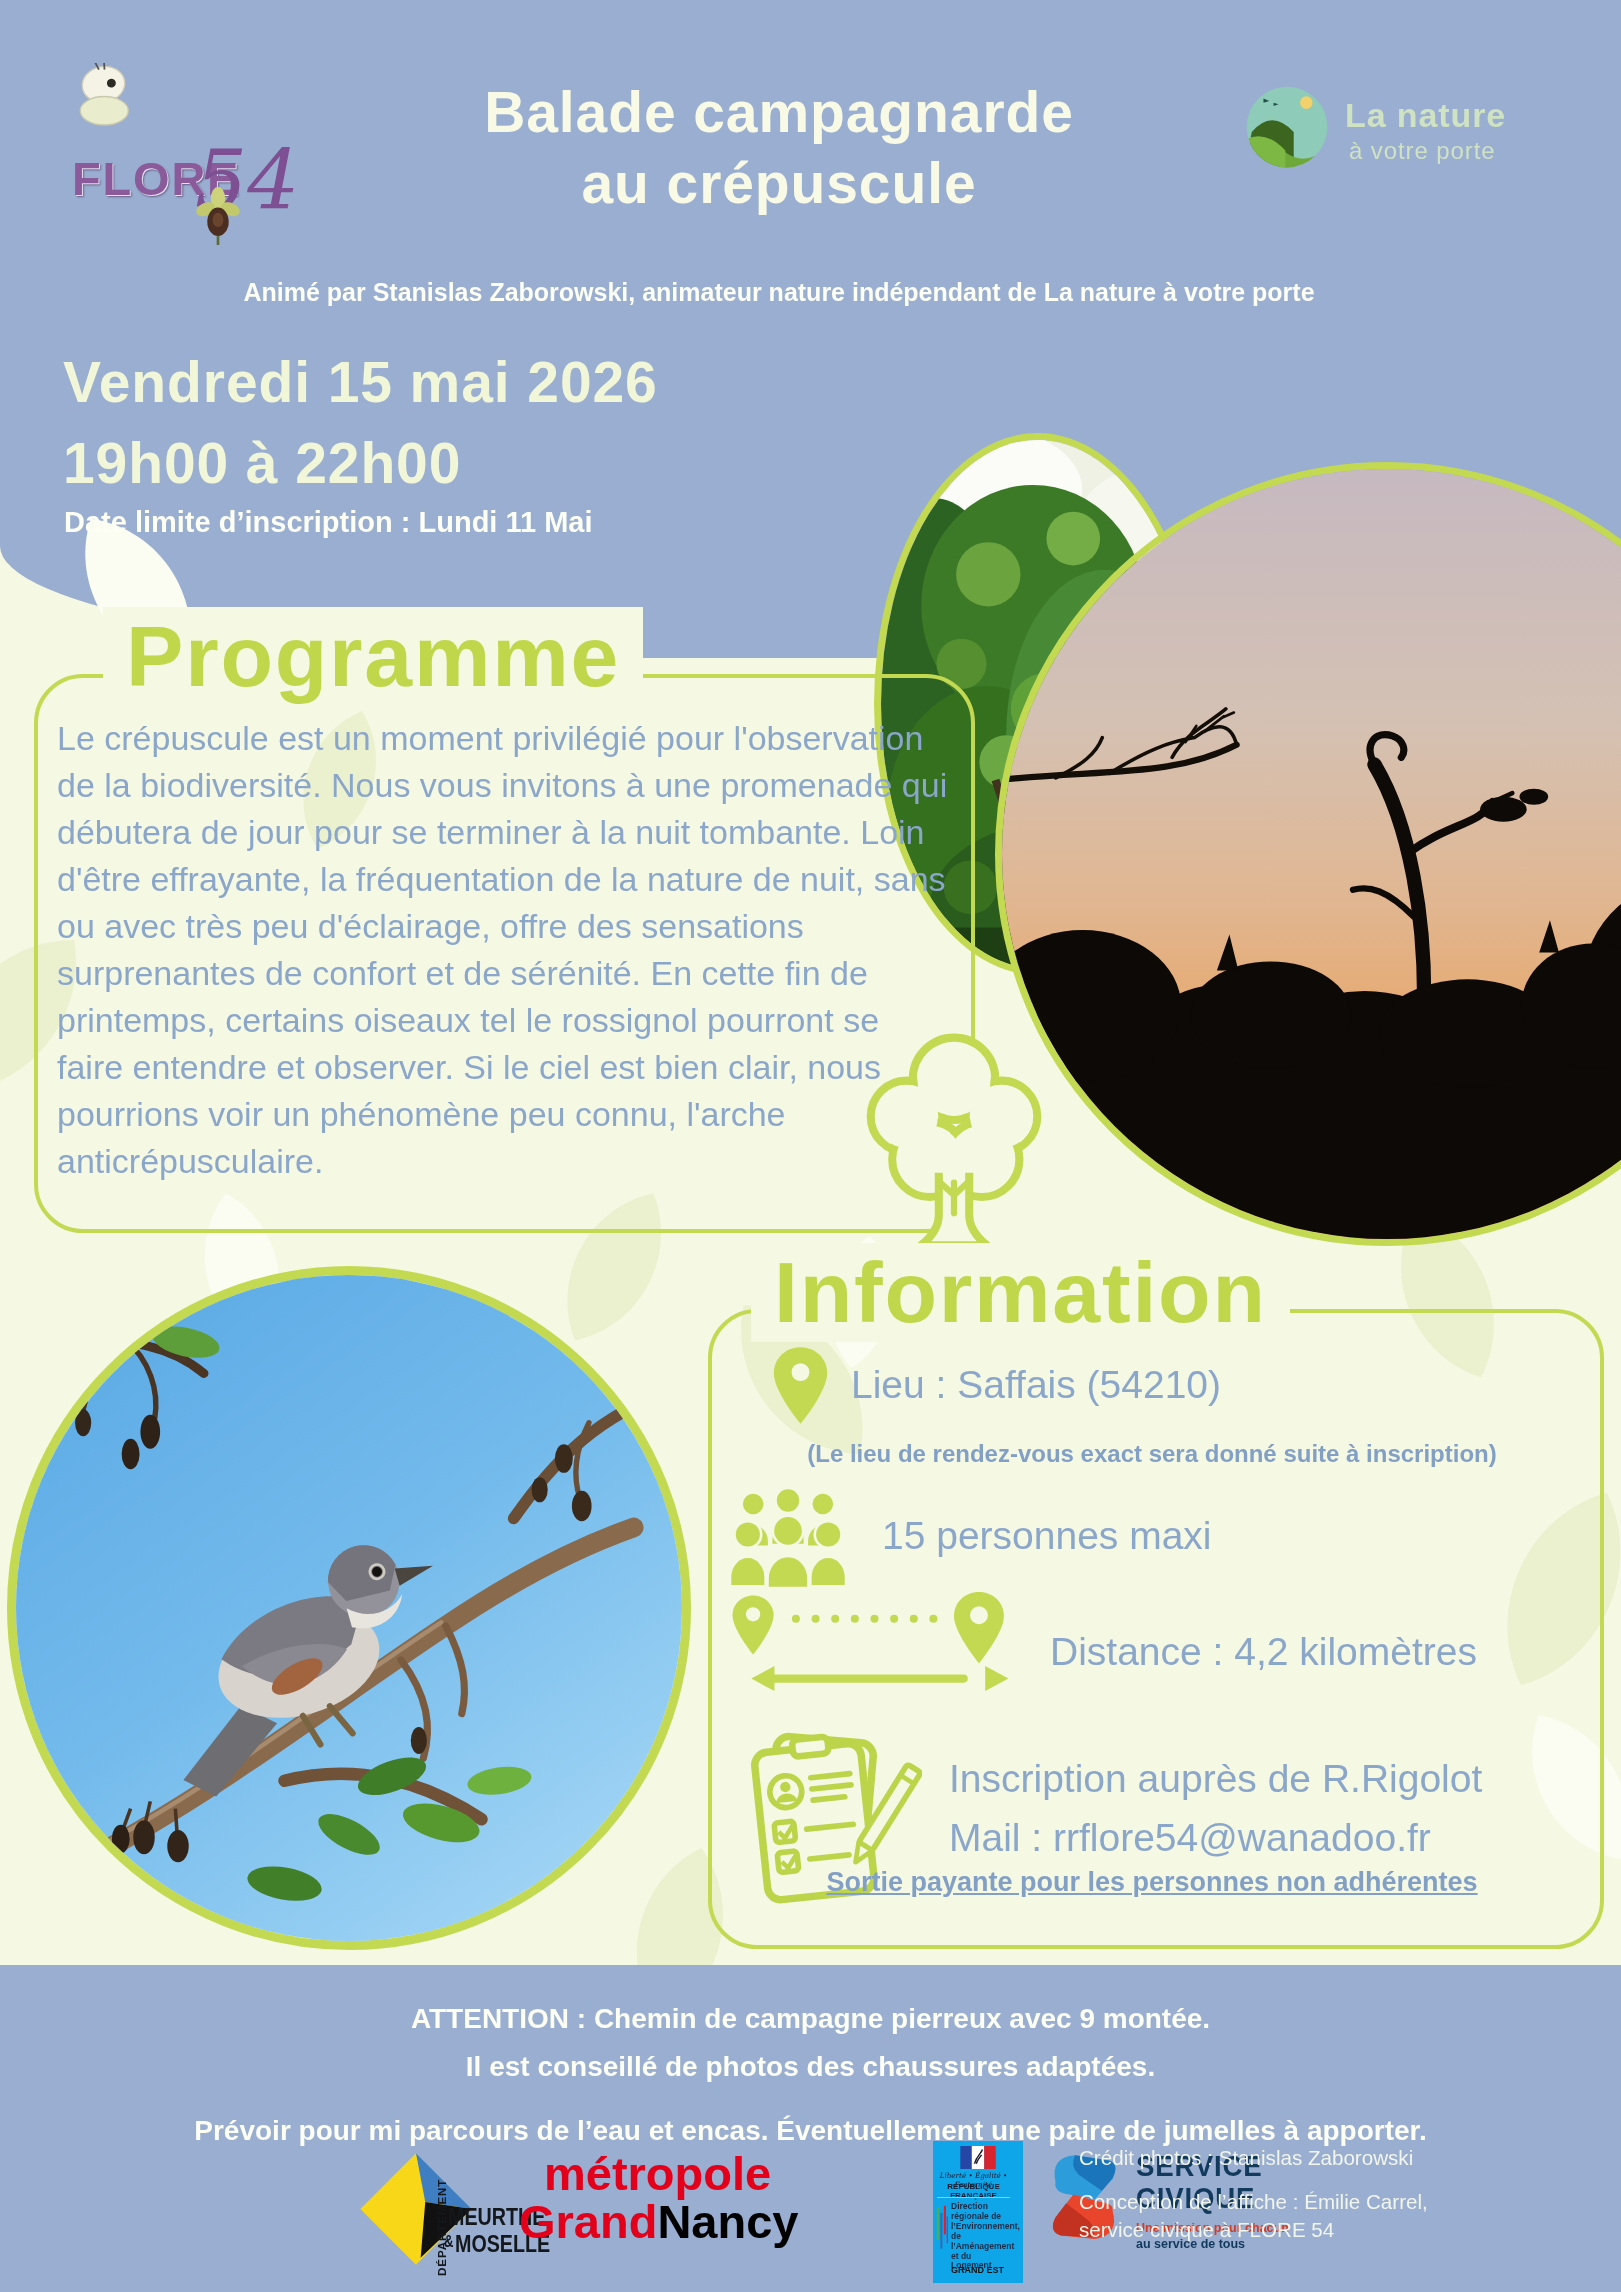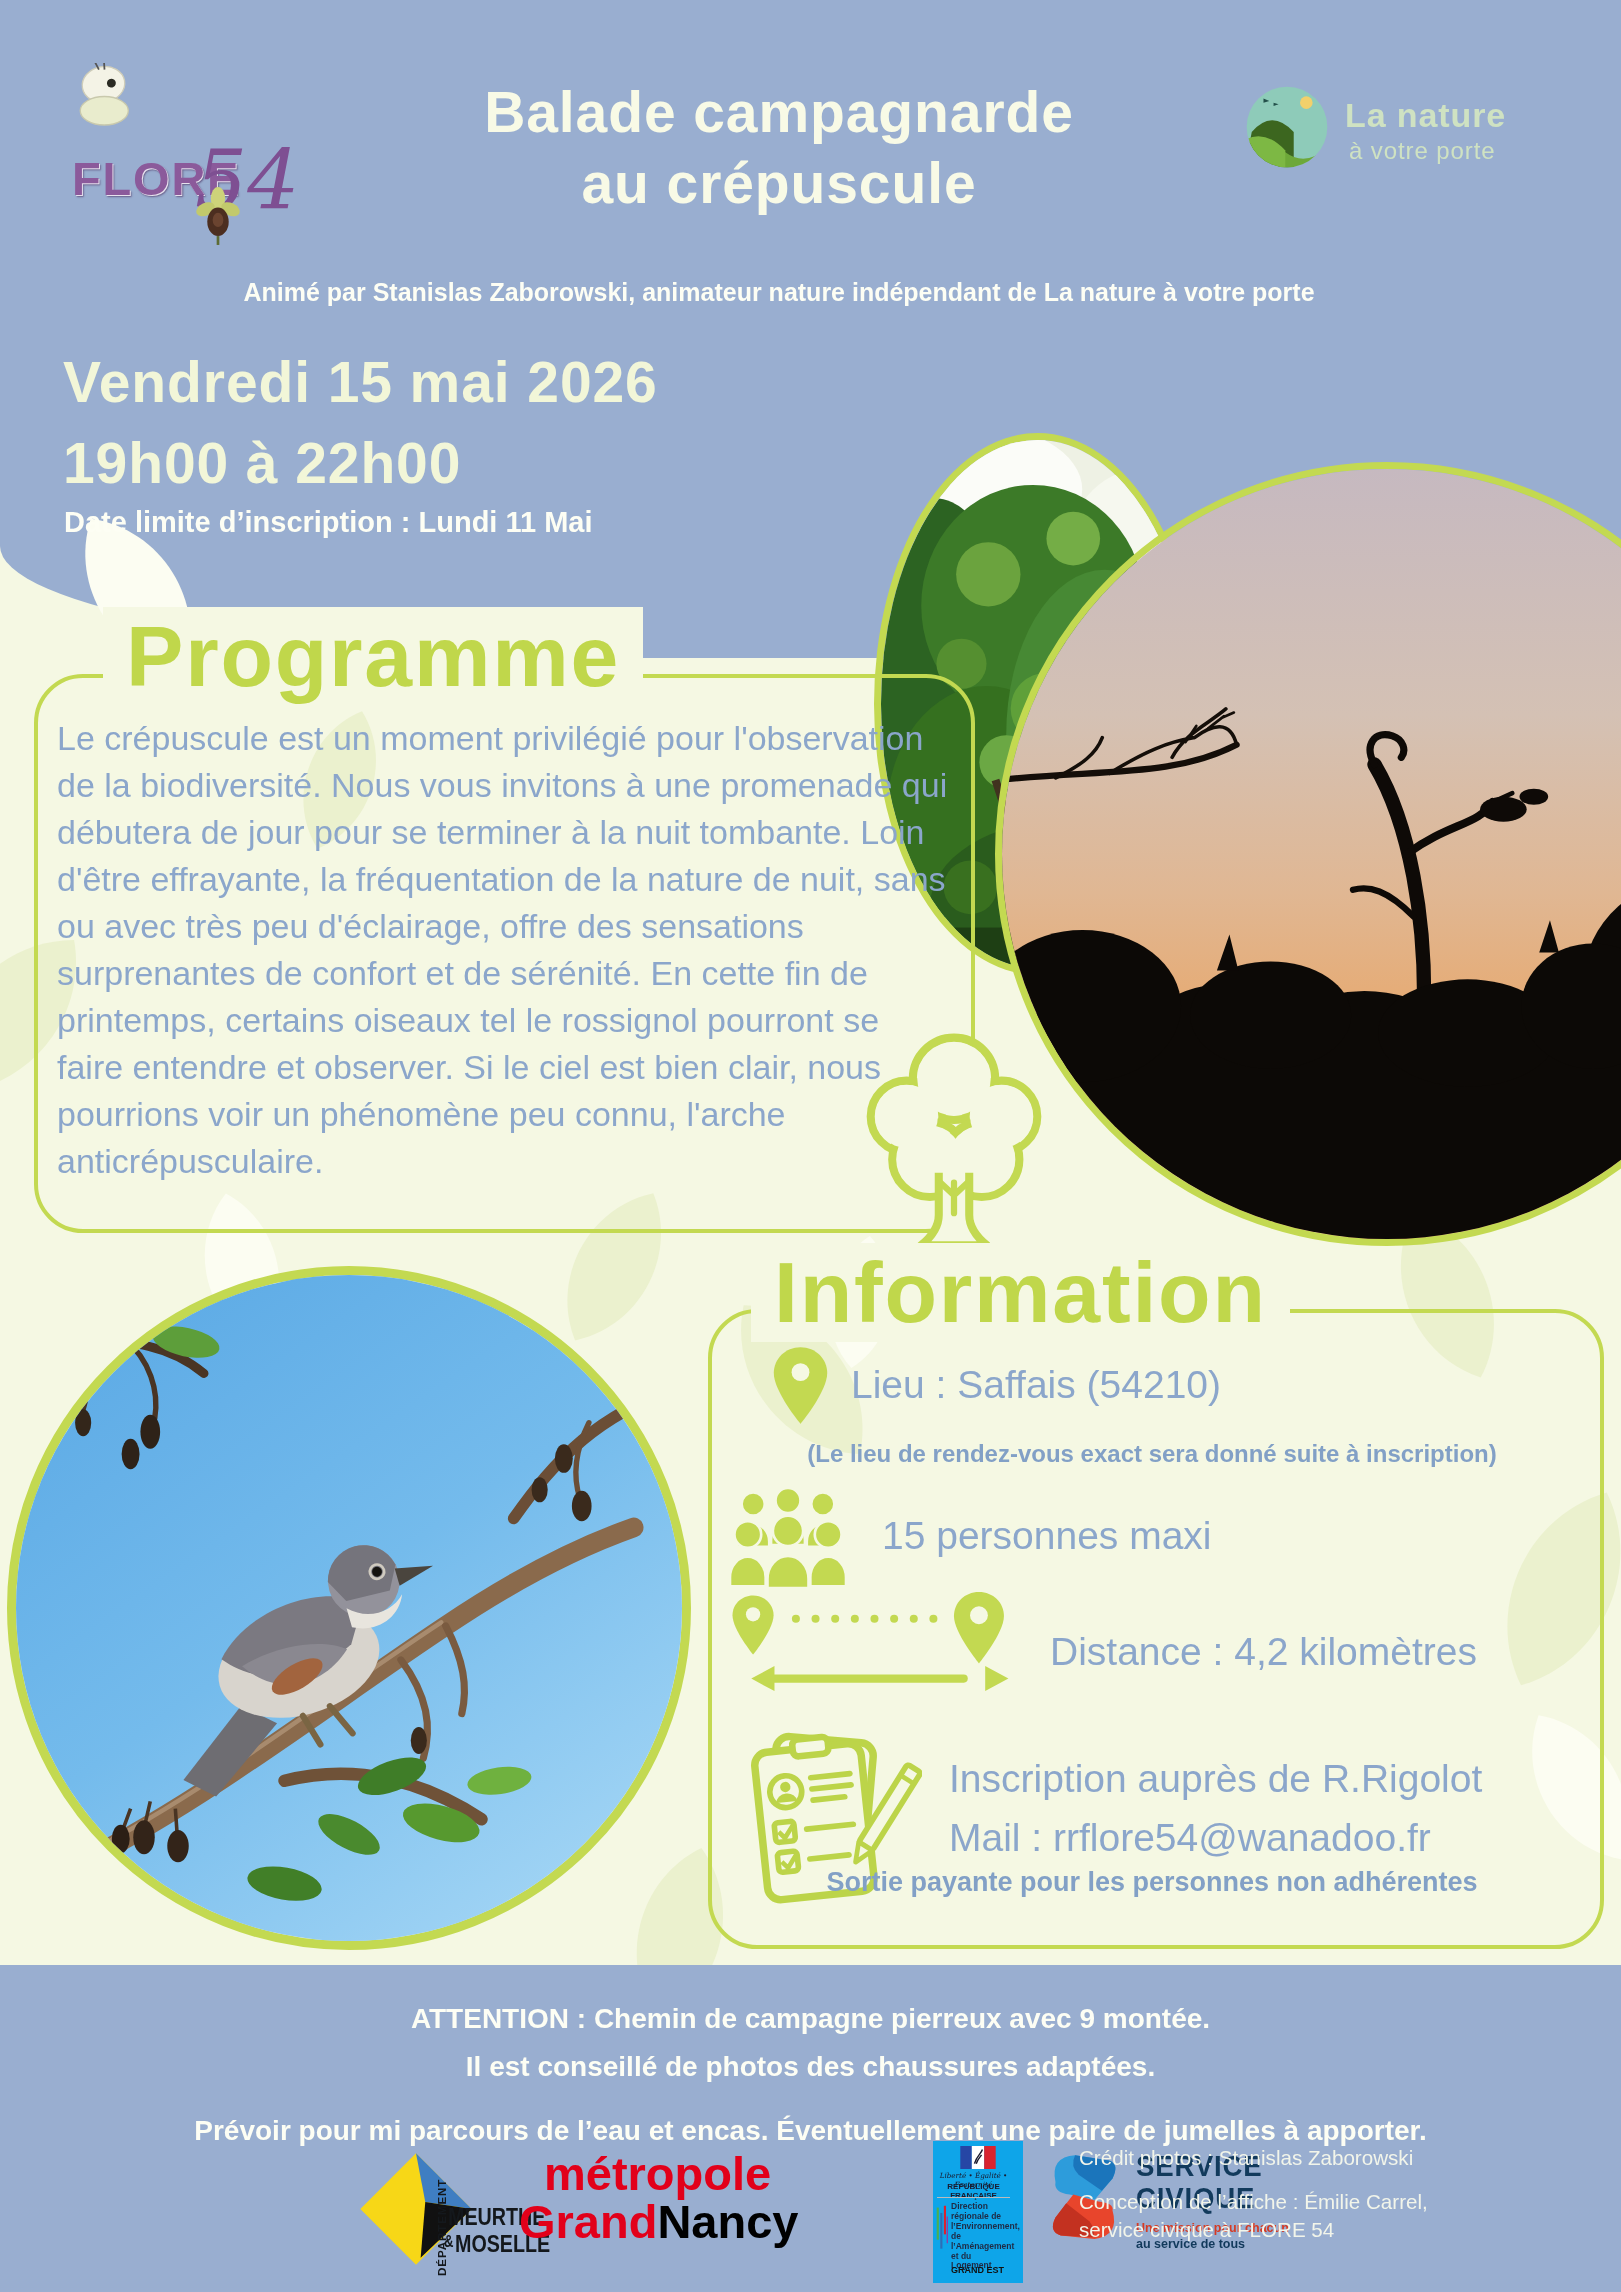--- a/index.html
+++ b/index.html
@@ -19,21 +19,21 @@
   .cream{color:#f8fae6;}
   .title{font-size:57px;font-weight:800;letter-spacing:0.9px;text-align:center;width:806px;}
   .subtitle{font-size:25px;font-weight:700;color:#fdfef4;text-align:center;width:1308px;}
   .date-big{font-size:57px;font-weight:800;color:#f2f6d8;letter-spacing:0.9px;white-space:nowrap;}
   .deadline{font-size:29px;font-weight:700;color:#fdfef4;white-space:nowrap;}
   .sec-heading{font-size:86px;font-weight:800;color:#c0d74b;letter-spacing:1.8px;
     background:#f5f8e3;padding:0 23px;white-space:nowrap;z-index:6;text-align:center;}
   .body-text{font-size:34px;line-height:47px;font-weight:500;color:#8ba6cb;width:896px;}
   .info-text{font-size:39px;font-weight:500;color:#8ba6cb;white-space:nowrap;}
   .info-note{font-size:24px;font-weight:700;color:#82a0c6;white-space:nowrap;text-align:center;}
-  .fee-note{font-size:27px;font-weight:700;color:#82a0c6;white-space:nowrap;text-align:center;}
+  .fee-note{font-size:27px;font-weight:700;color:#82a0c6;white-space:nowrap;text-align:center;text-decoration:underline;}
   .foot-line{width:1621px;text-align:center;font-size:28px;font-weight:700;color:#fdfef4;}
   .credits{font-size:20.6px;font-weight:500;color:#f2f5ea;line-height:28px;}
   
   .green-box{border:4.5px solid #c3d951;border-radius:49px;background:transparent;z-index:4;}
   
   .photo{overflow:hidden;z-index:3;}
   .photo svg{display:block;}
   
   .flore-text{font-size:47px;font-weight:800;color:#8b5a9b;letter-spacing:1.8px;
     text-shadow:0.9px 0.9px 0 #e7e2ee,1.8px 1.8px 1.8px rgba(60,30,80,.55);}

